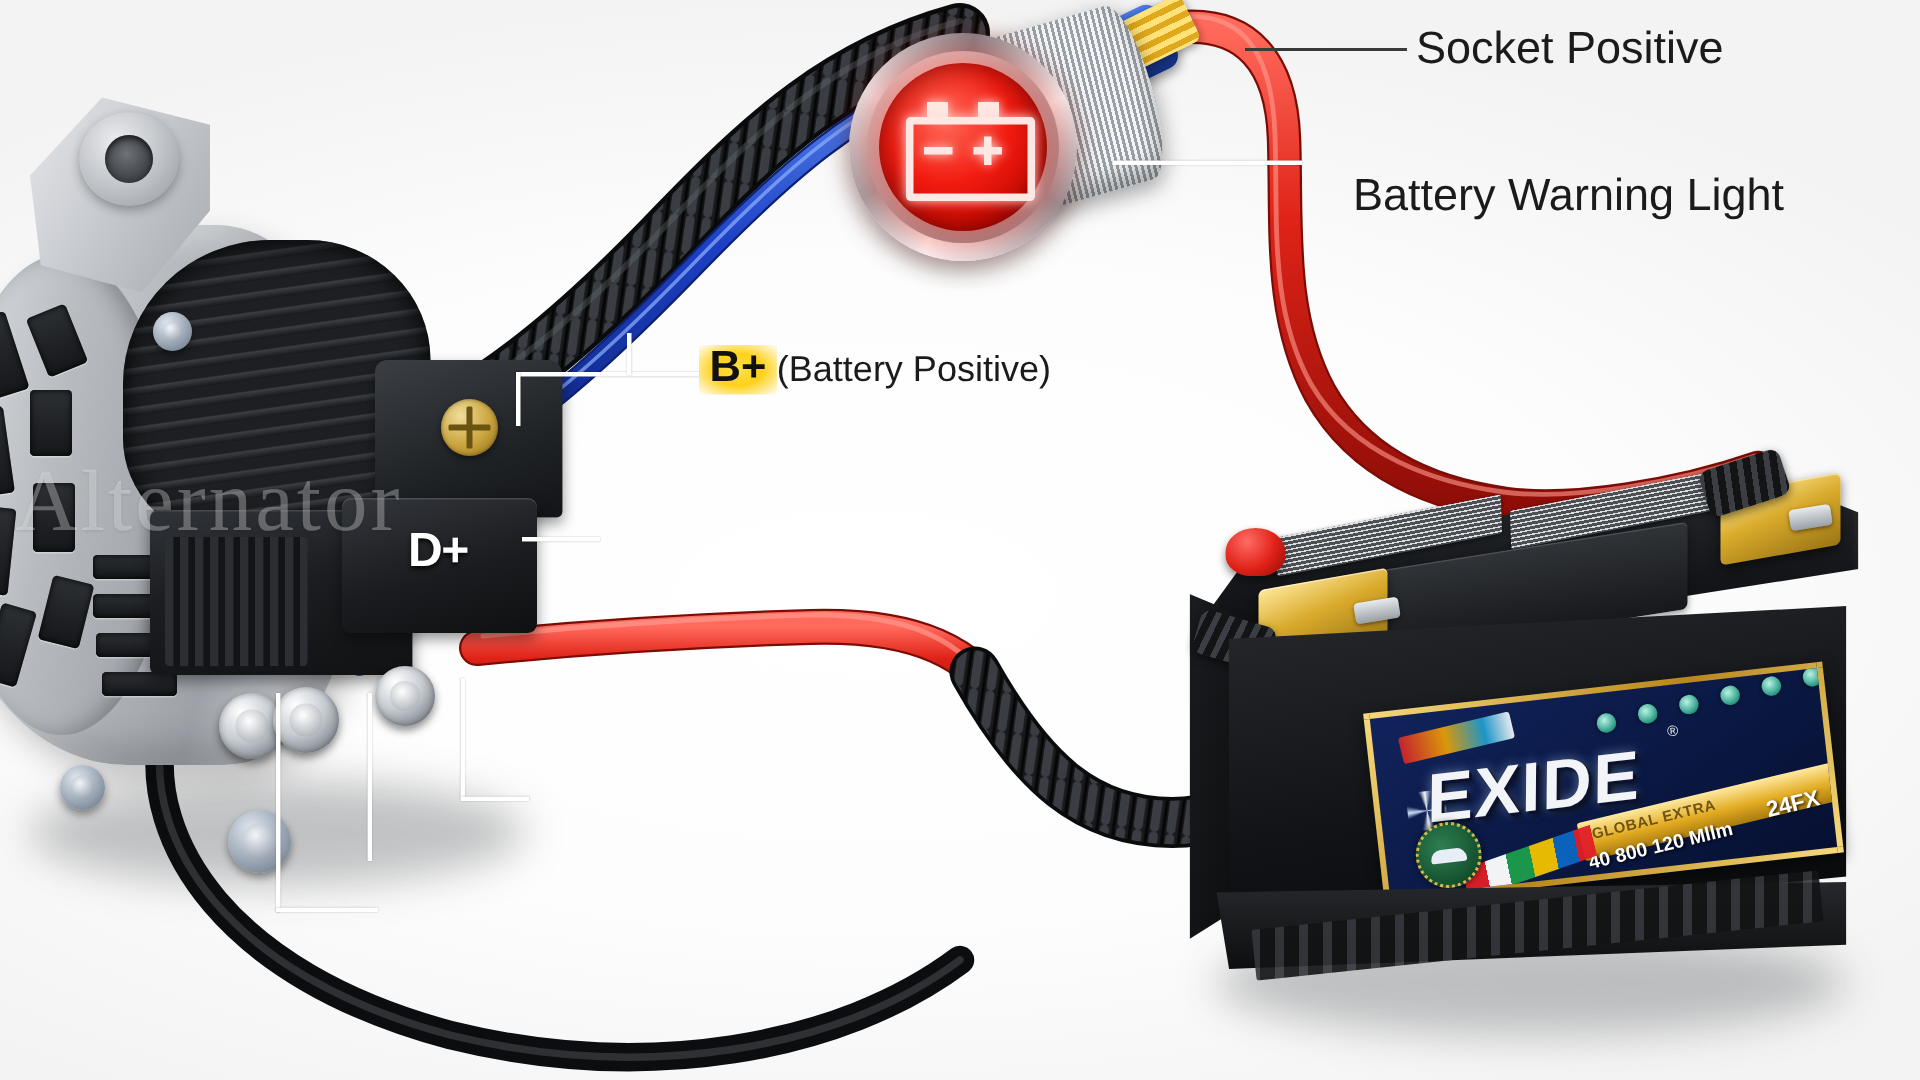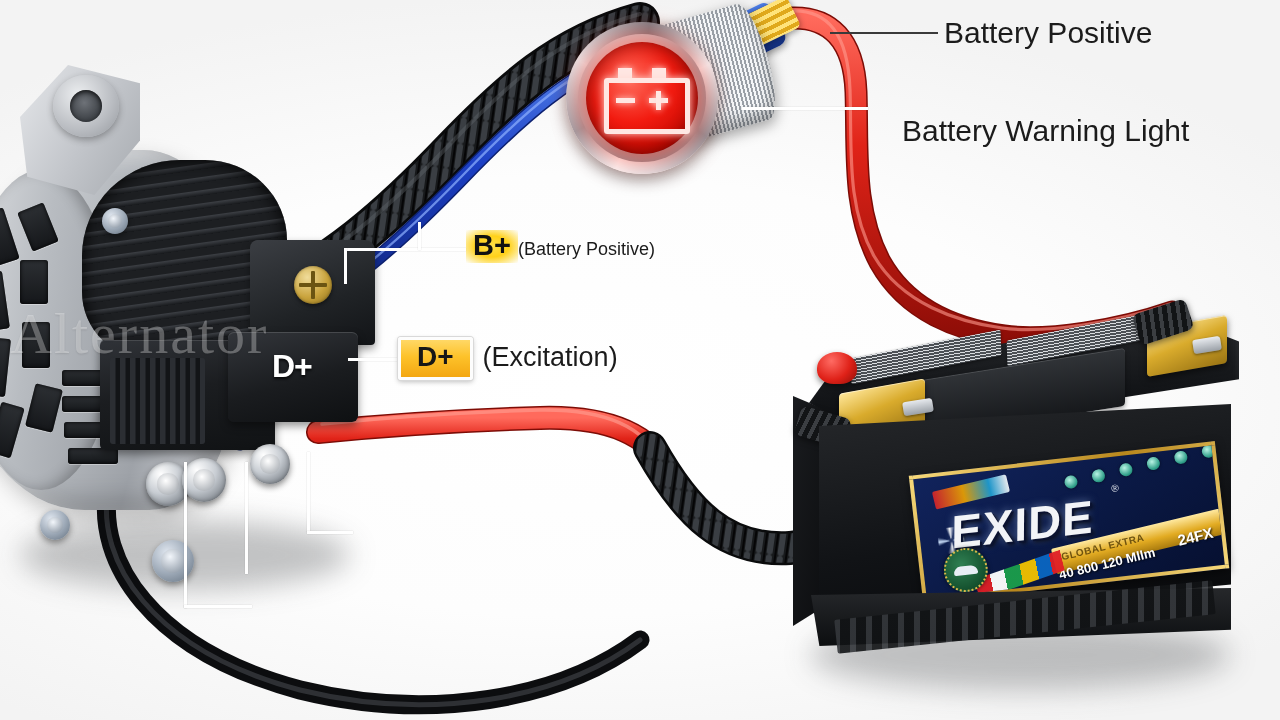--- a/index.html
+++ b/index.html
@@ -386,30 +386,27 @@
   <div class="leader w" style="left:348px;top:358px;width:52px;height:3px;"></div>
 
   <div class="leader w" style="left:307px;top:452px;width:3px;height:80px;"></div>
   <div class="leader w" style="left:307px;top:531px;width:46px;height:3px;"></div>
 
   <div class="leader w" style="left:184px;top:462px;width:3px;height:146px;"></div>
   <div class="leader w" style="left:245px;top:462px;width:3px;height:112px;"></div>
   <div class="leader w" style="left:184px;top:605px;width:68px;height:3px;"></div>
 
   <div class="lbl" style="left:944px;top:18px;font-size:30px;">
-    <span>Battery Positive</span>
+    <span>Socket Positive</span>
   </div>
 
   <div class="lbl" style="left:902px;top:116px;font-size:30px;">
     <span>Battery Warning Light</span>
   </div>
 
   <div class="lbl" style="left:466px;top:230px;font-size:29px;">
-    <span class="badge-soft">B+</span><span style="font-size:18px;">(Battery Positive)</span>
-  </div>
-
-  <div class="lbl" style="left:398px;top:337px;font-size:28px;">
-    <span class="badge-box">D+</span><span style="font-size:27px;margin-left:10px;">(Excitation)</span>
-  </div>
+    <span class="badge-soft">B+</span><span style="font-size:24px;">(Battery Positive)</span>
+  </div>
+
 
 
 
 </div>
 
 </body></html>

